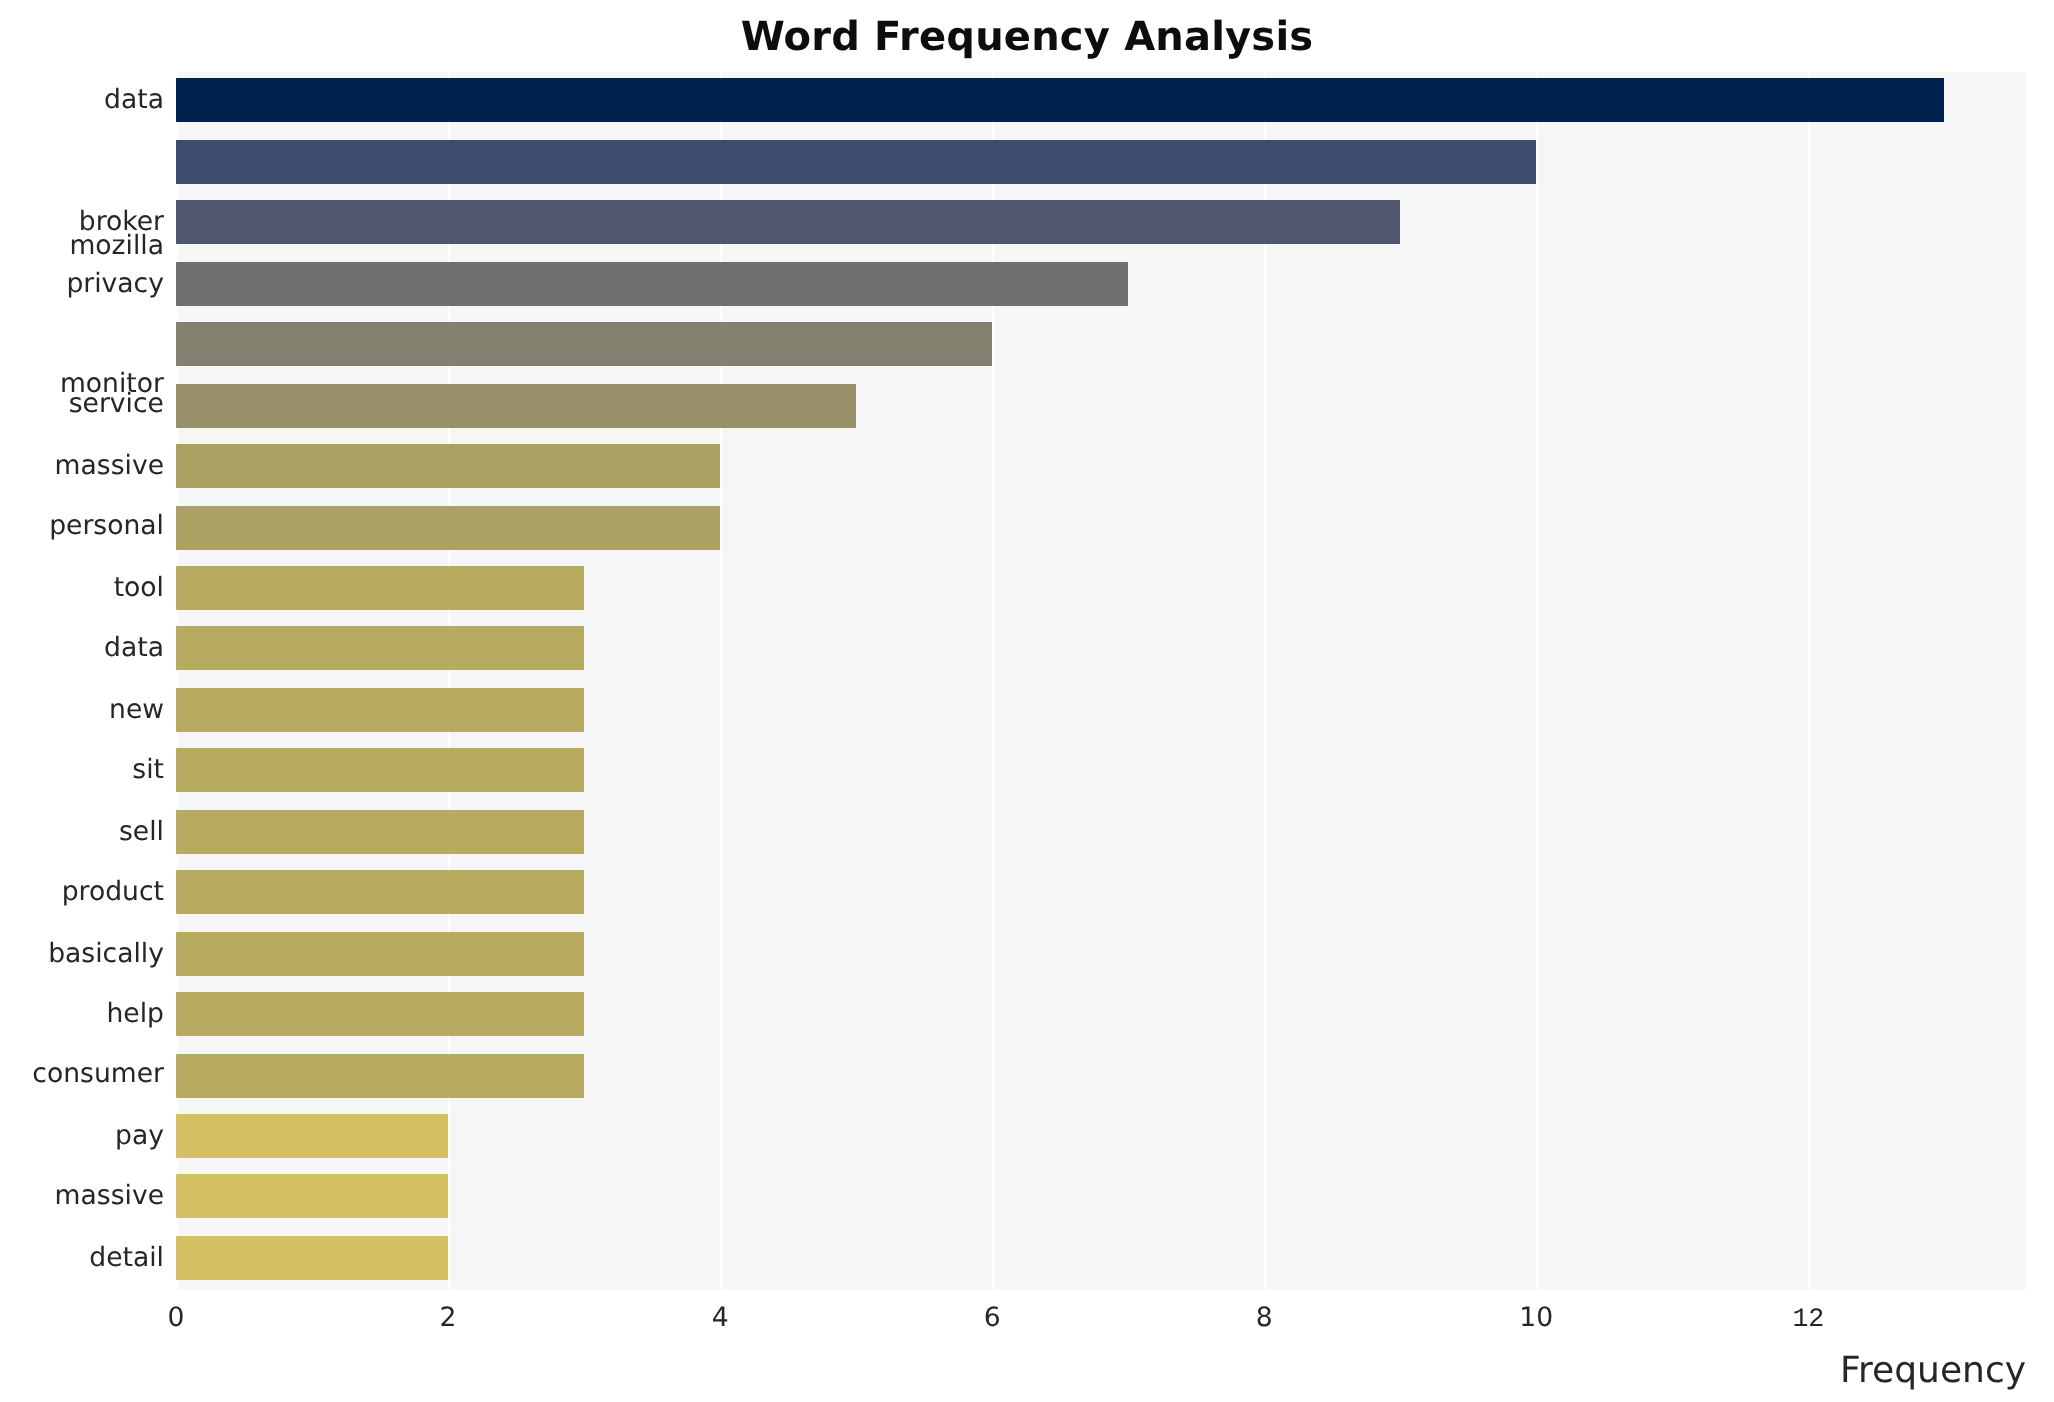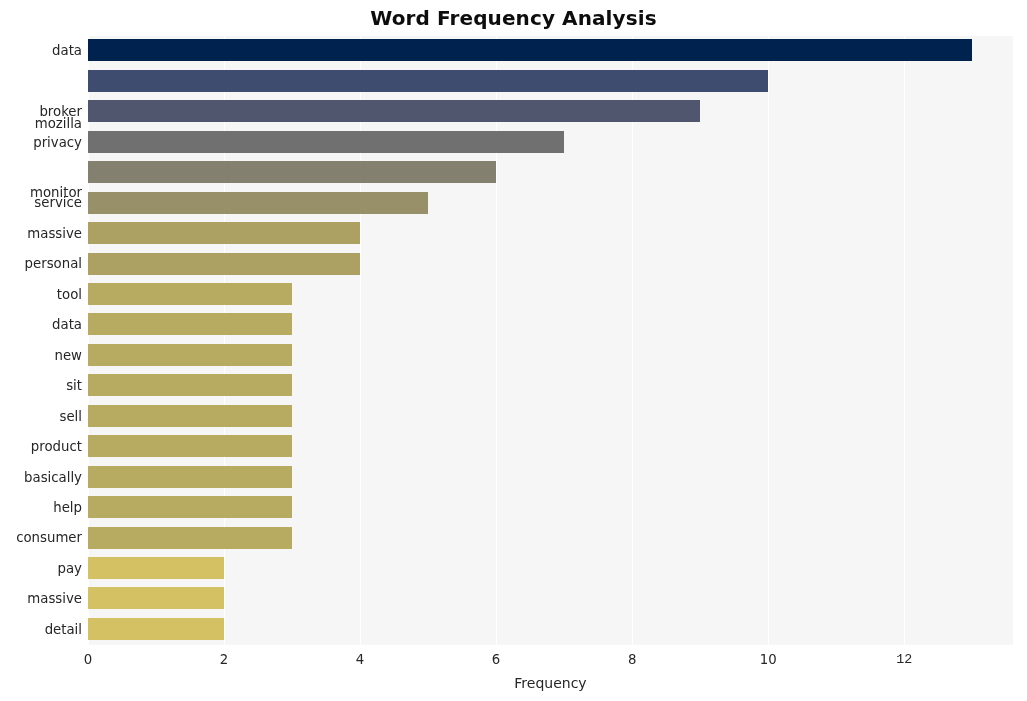--- a/index.html
+++ b/index.html
@@ -101,22 +101,22 @@
     color: #262626;
     transform: translateX(-50%);
     line-height: 1;
   }
 
   #x-axis-label {
     position: absolute;
     left: 88px;
     top: 675px;
     width: 925px;
-    text-align: center;
-    font-size: 14px;
+    text-align: right;
+    font-size: 18px;
     color: #262626;
   }
 </style>
 </head>
 <body>
 
 <div id="figure">
 
   <div id="chart-title">Word Frequency Analysis</div>
 

